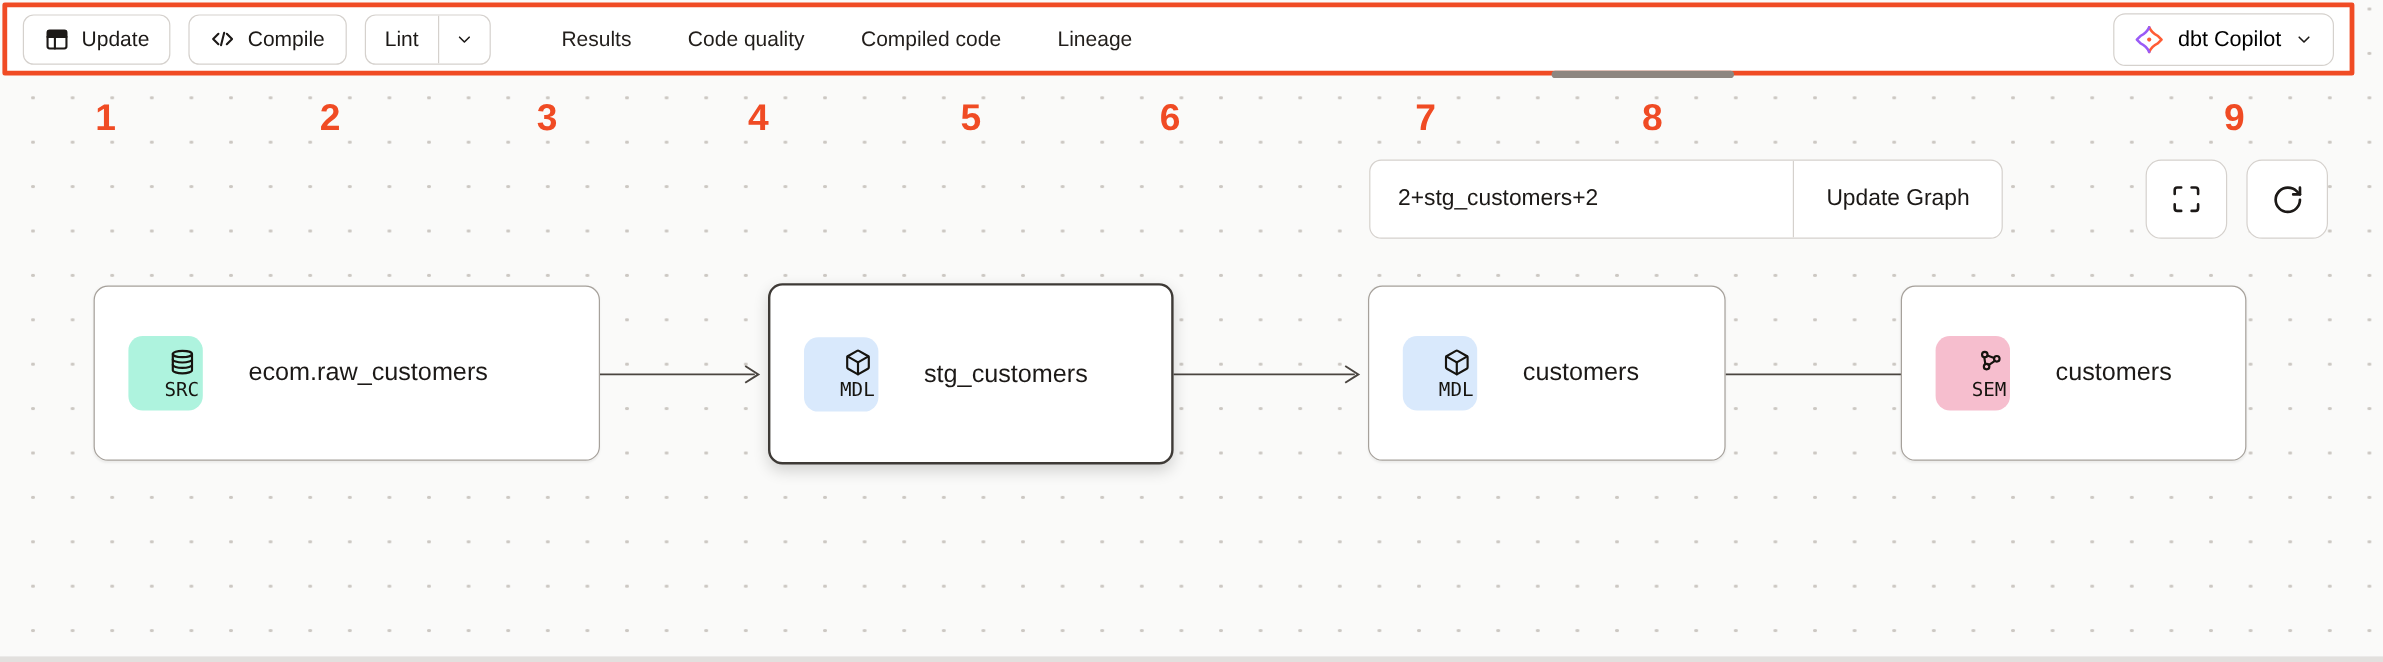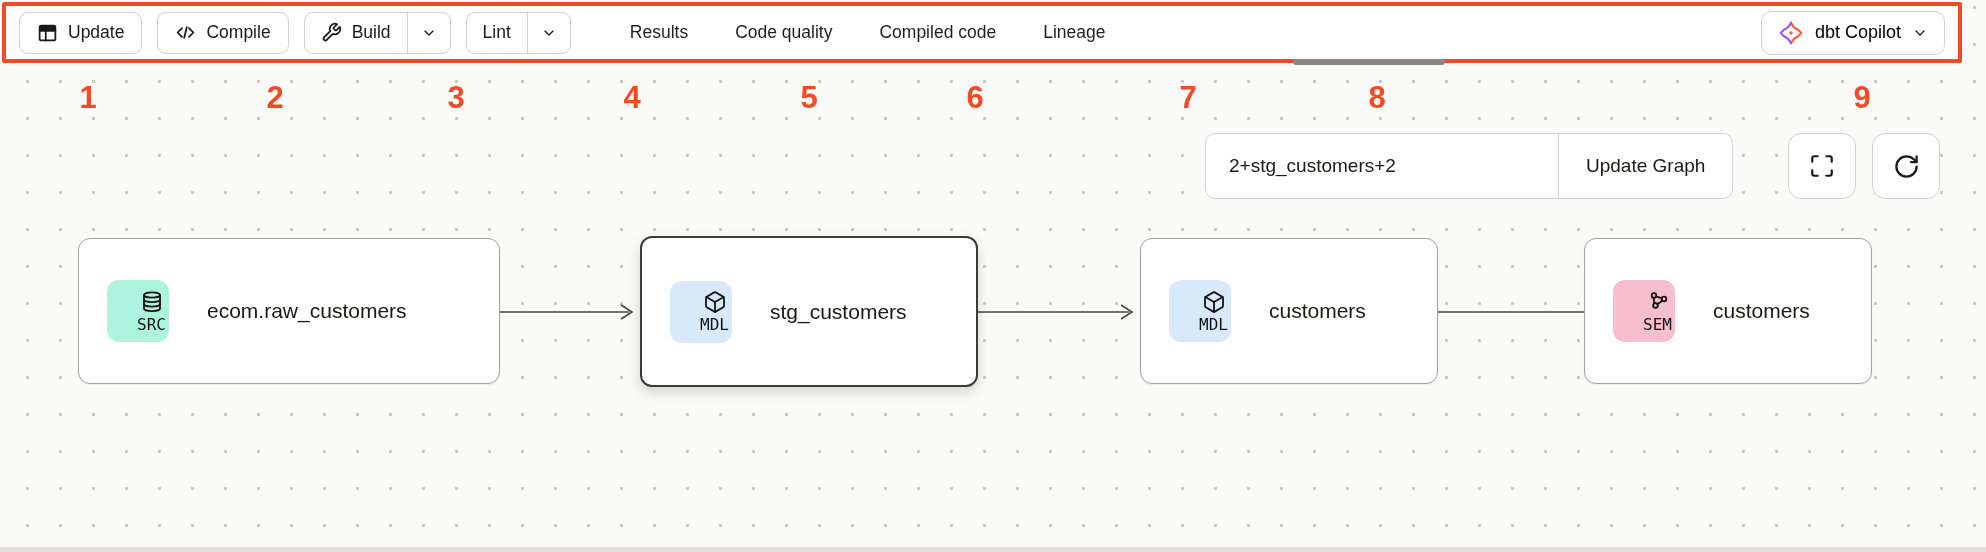--- a/index.html
+++ b/index.html
@@ -48,21 +48,21 @@
     position:absolute; left:1293px; top:59px; width:152px; height:6px;
     background:#8d8680; border-radius:3px; z-index:6;
   }
   
   .anno {
     position:absolute; top:80px; transform:translateX(-50%);
     color:#f04b24; font-size:31px; font-weight:700; z-index:4;
   }
   
   .selector {
-    position:absolute; left:1205px; top:133px; height:66px; z-index:3;
+    position:absolute; left:1141px; top:133px; height:66px; z-index:3;
     display:flex; align-items:stretch; background:#fff;
     border:1px solid #d5d1cd; border-radius:10px; overflow:hidden;
   }
   .selector .value { width:352px; display:flex; align-items:center; padding:0 23px; font-size:19px; color:#1c1917; }
   .selector .update { display:flex; align-items:center; padding:0 27px; border-left:1px solid #d5d1cd; font-size:19px; font-weight:500; cursor:pointer;text-align:center; }
   .iconbtn {
     position:absolute; top:133px; width:68px; height:66px; z-index:3;
     background:#fff; border:1px solid #d5d1cd; border-radius:13px;
     display:flex; align-items:center; justify-content:center; cursor:pointer;
   }
@@ -124,37 +124,20 @@
     <span class="icon">
       <svg width="21" height="21" viewBox="0 0 24 24" fill="none" stroke="#1c1917" stroke-width="2" stroke-linecap="round" stroke-linejoin="round">
         <polyline points="8 7 3 12 8 17"></polyline>
         <polyline points="16 7 21 12 16 17"></polyline>
         <line x1="13.5" y1="6" x2="10.5" y2="18"></line>
       </svg>
     </span>
     <span>Compile</span>
   </button>
 
-  <div class="tsplit">
-    <div class="main">
-      <span class="icon">
-        <svg width="21" height="21" viewBox="0 0 24 24" fill="none" stroke="#1c1917" stroke-width="2" stroke-linecap="round" stroke-linejoin="round">
-          <path d="M14.7 6.3a1 1 0 0 0 0 1.4l1.6 1.6a1 1 0 0 0 1.4 0l3.77-3.77a6 6 0 0 1-7.94 7.94l-6.91 6.91a2.12 2.12 0 0 1-3-3l6.91-6.91a6 6 0 0 1 7.94-7.94l-3.76 3.76z"></path>
-        </svg>
-      </span>
-      <span>Build</span>
-    </div>
-    <div class="caret">
-      <span class="icon">
-        <svg width="16" height="16" viewBox="0 0 24 24" fill="none" stroke="#1c1917" stroke-width="2" stroke-linecap="round" stroke-linejoin="round">
-          <polyline points="6 9 12 15 18 9"></polyline>
-        </svg>
-      </span>
-    </div>
-  </div>
 
   <div class="tsplit">
     <div class="main">
       <span>Lint</span>
     </div>
     <div class="caret">
       <span class="icon">
         <svg width="16" height="16" viewBox="0 0 24 24" fill="none" stroke="#1c1917" stroke-width="2" stroke-linecap="round" stroke-linejoin="round">
           <polyline points="6 9 12 15 18 9"></polyline>
         </svg>

